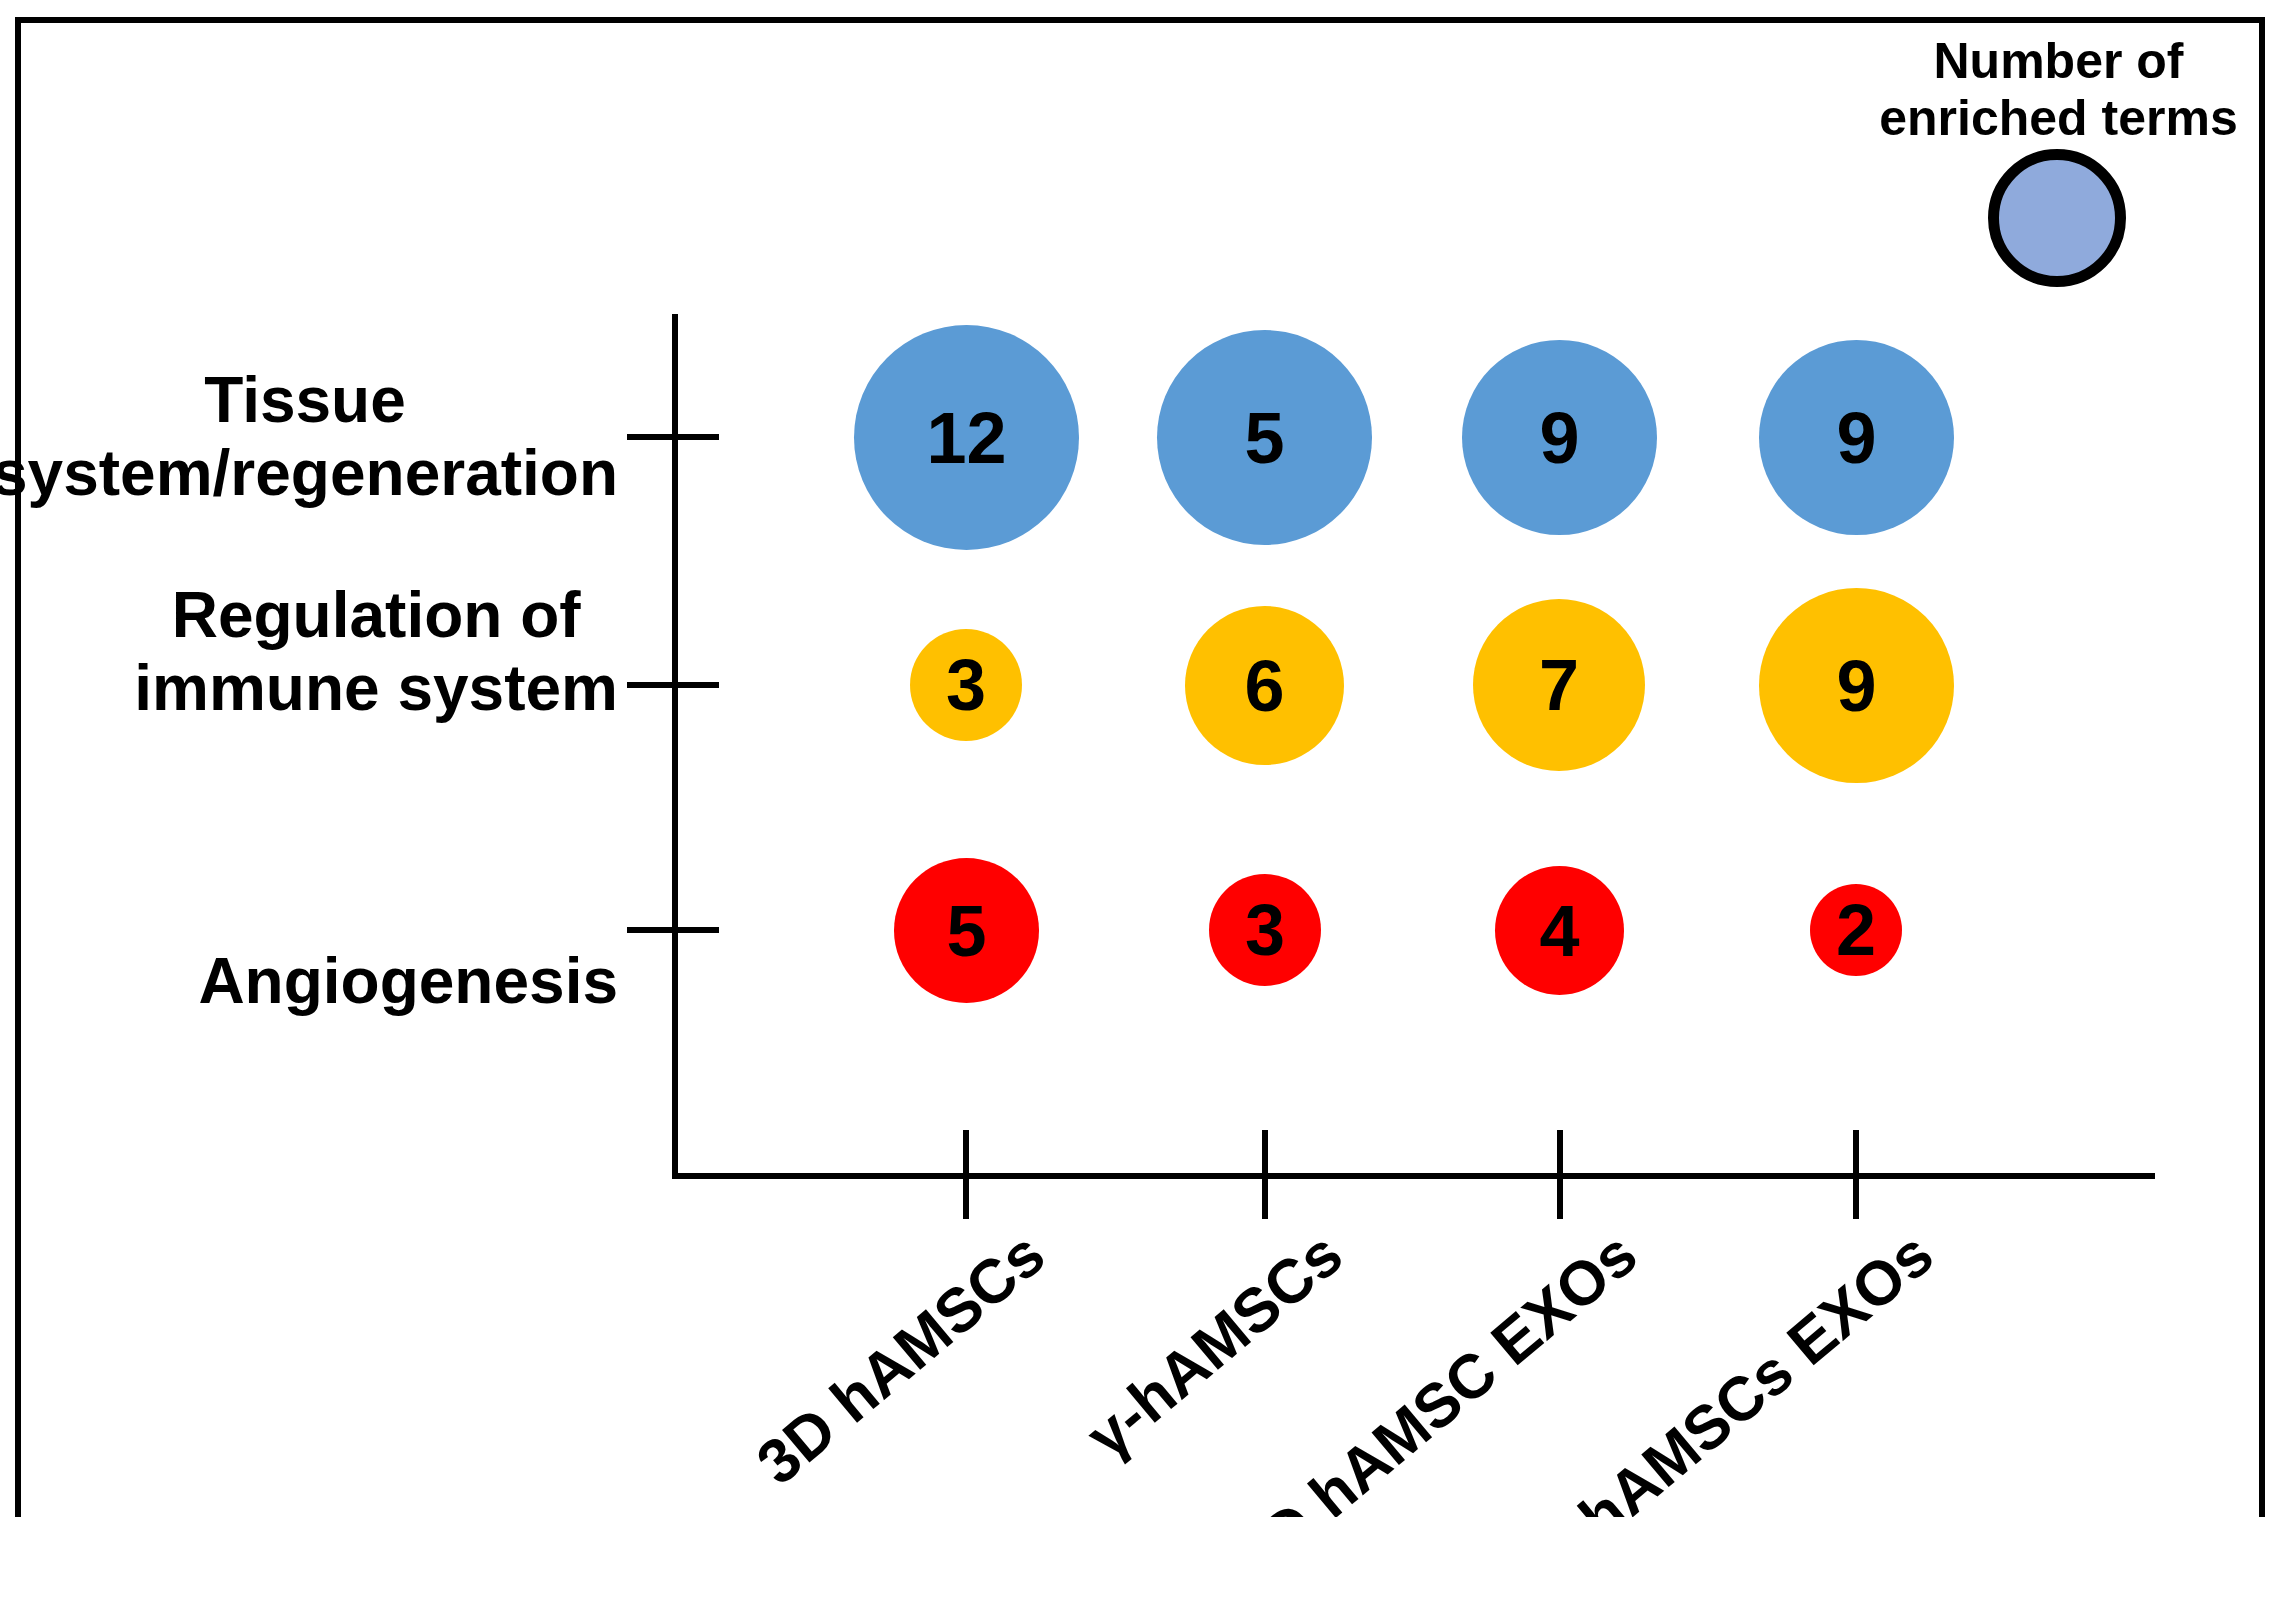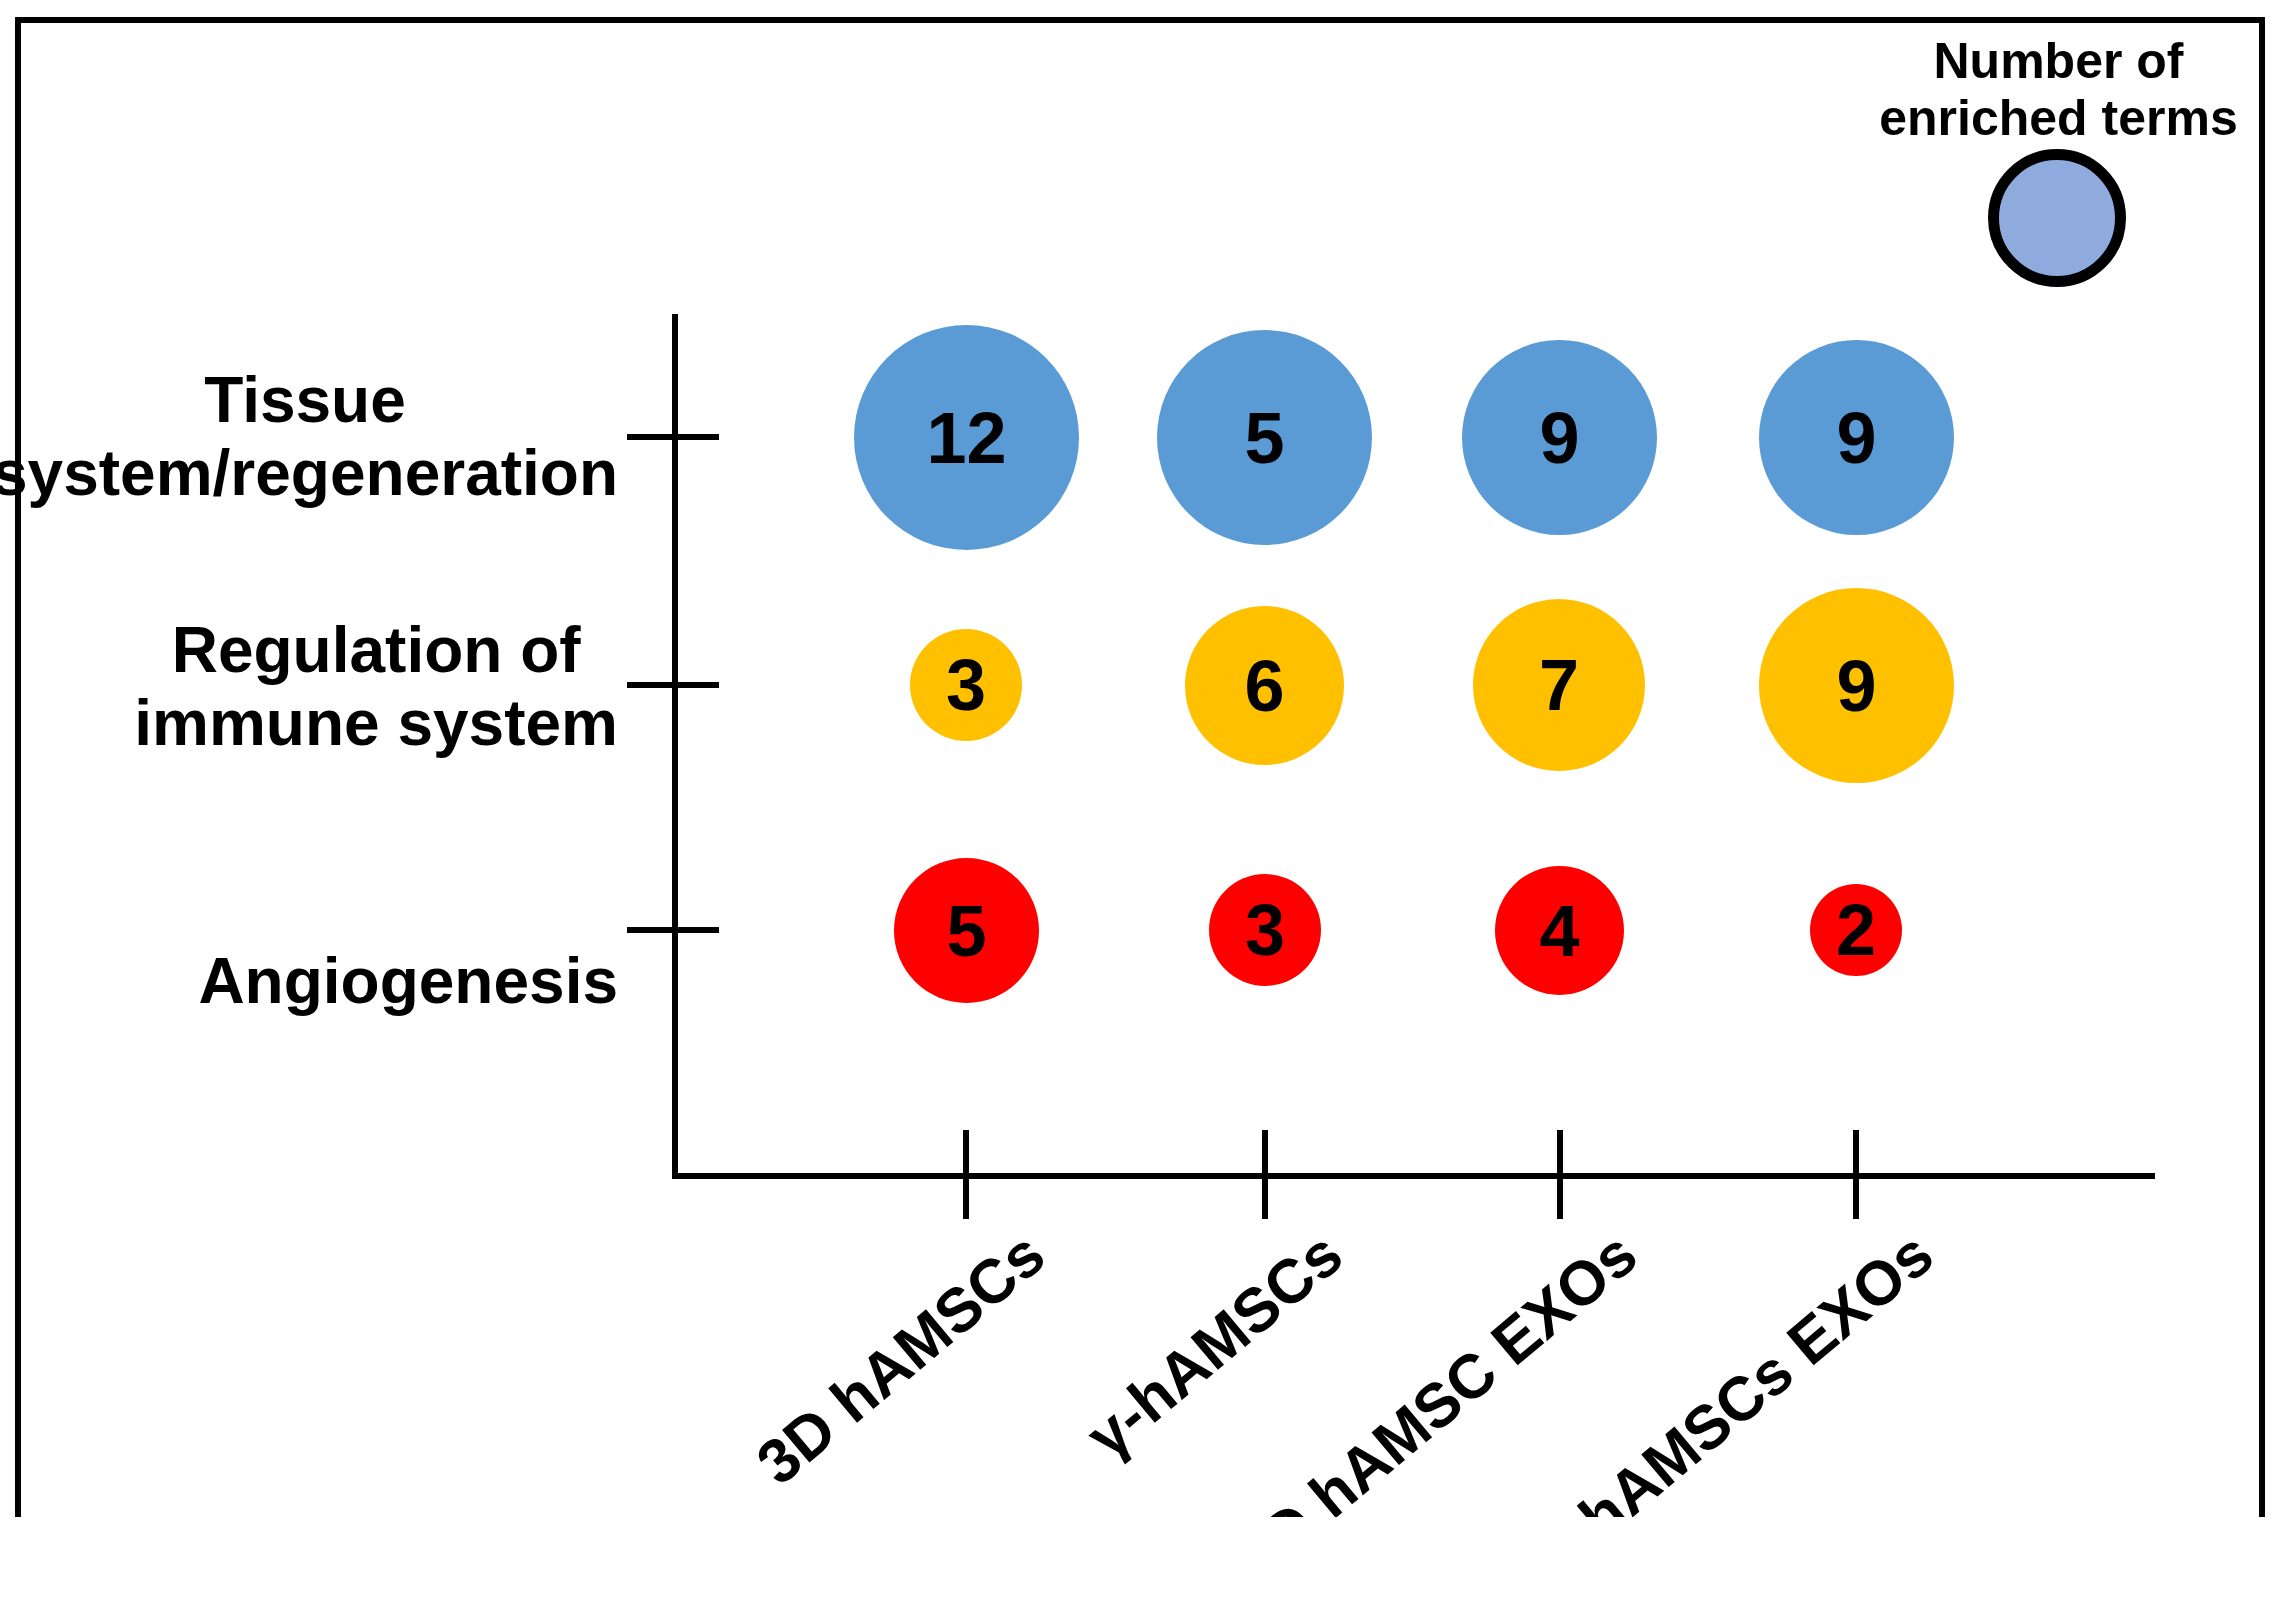--- a/index.html
+++ b/index.html
@@ -136,21 +136,21 @@
       <div class="col-tick" style="left: 963px;"></div>
       <div class="col-tick" style="left: 1262px;"></div>
       <div class="col-tick" style="left: 1557px;"></div>
       <div class="col-tick" style="left: 1853px;"></div>
     </div>
   <div id="row-labels">
       <div class="row-label" style="top: 437px;">
         <div>Tissue</div>
         <div>system/regeneration</div>
       </div>
-      <div class="row-label" style="top: 687px;">
+      <div class="row-label" style="top: 652px;">
         <div>Regulation of</div>
         <div>immune system</div>
       </div>
       <div class="row-label" style="top: 981px;">
         <div>Angiogenesis</div>
       </div>
     </div>
   <div id="col-labels">
       <div class="col-label" style="right: 1266px;">3D hAMSCs</div>
       <div class="col-label" style="right: 968px;">γ-hAMSCs</div>

